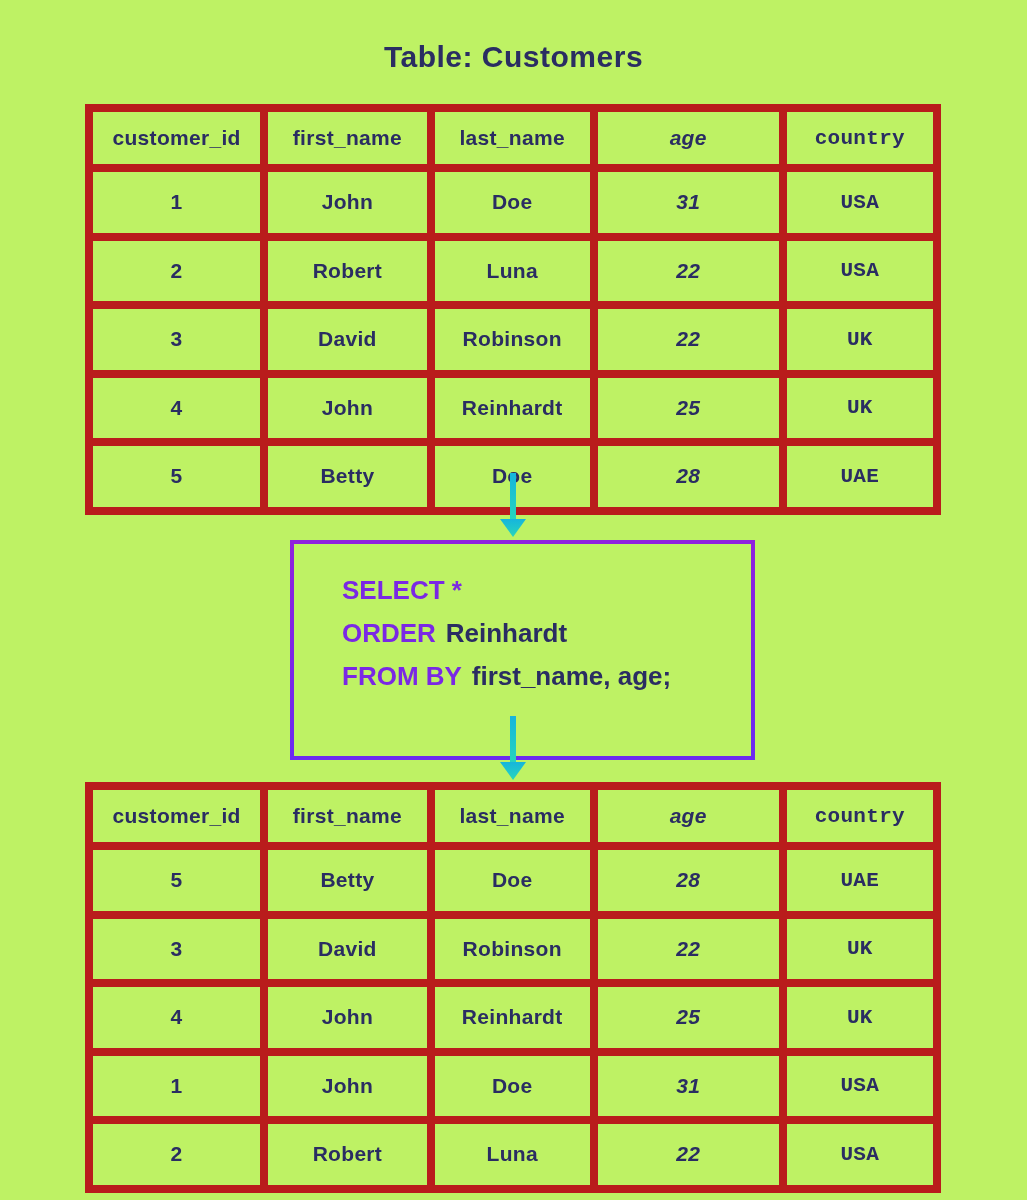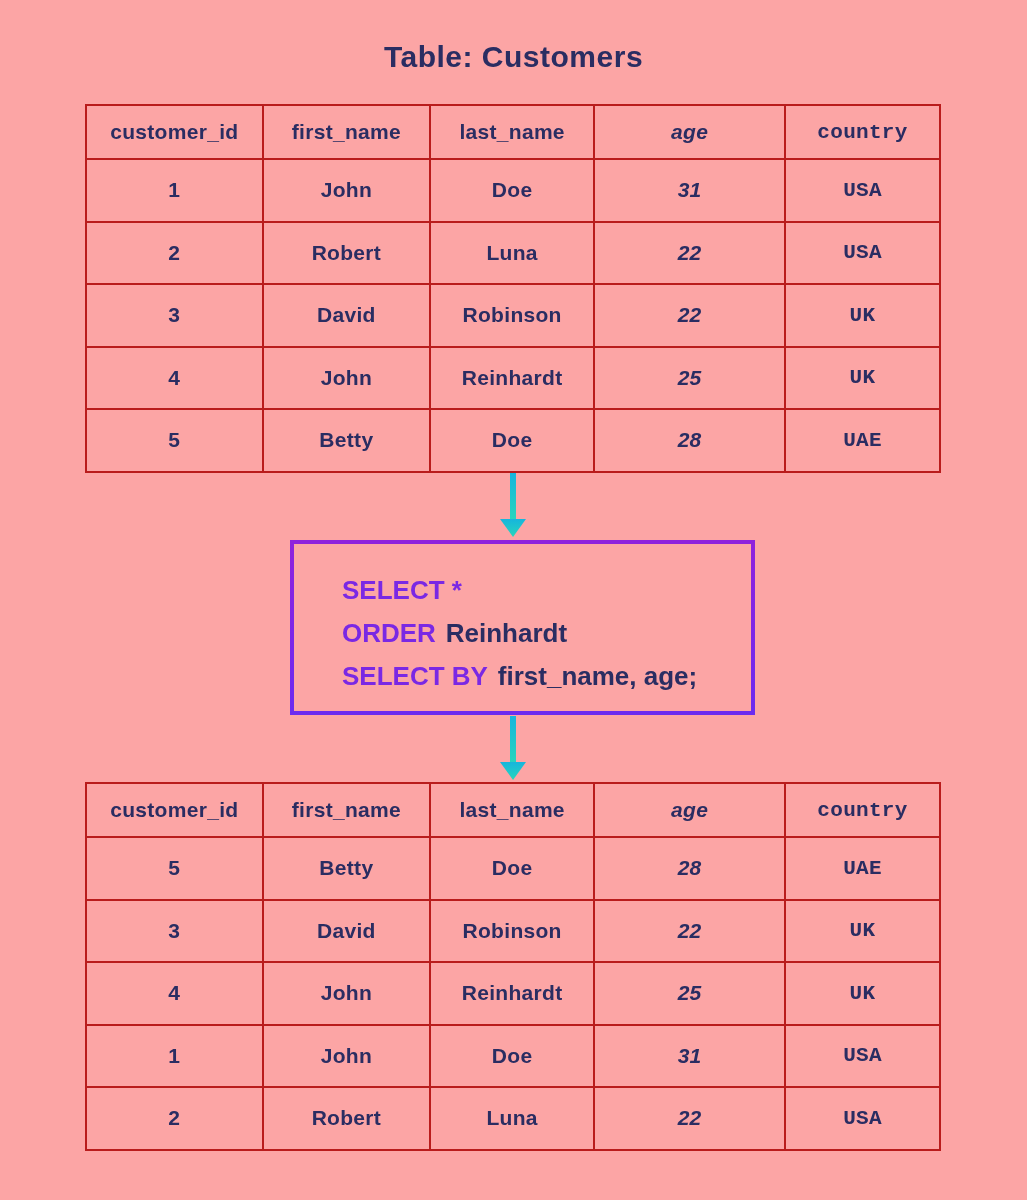--- a/index.html
+++ b/index.html
@@ -5,21 +5,21 @@
   html, body {
     margin: 0;
     padding: 0;
     background: #ffffff;
     font-family: "Liberation Sans", "DejaVu Sans", sans-serif;
   }
   .canvas {
     position: relative;
     width: 1027px;
     height: 1200px;
-    background: #fca5a5;
+    background: #bef264;
     overflow: hidden;
   }
   .diagram-title {
     position: absolute;
     top: 40px;
     left: 0;
     width: 100%;
     text-align: center;
     font-size: 30px;
     font-weight: 700;
@@ -27,21 +27,21 @@
     letter-spacing: 0.5px;
   }
   table.grid {
     position: absolute;
     left: 85px;
     width: 856px;
     border-collapse: collapse;
     table-layout: fixed;
   }
   table.grid th, table.grid td {
-    border: 2px solid #b91c1c;
+    border: 8px solid #b91c1c;
     text-align: center;
     vertical-align: middle;
     color: #2a2d62;
     font-weight: 700;
     letter-spacing: 0.3px;
   }
   table.grid th { height: 50px; font-size: 21px; }
   table.grid td { height: 58.5px; font-size: 21px; }
   .grid th:nth-child(1), .grid td:nth-child(1) { width: 20.7%; }
   .grid th:nth-child(2), .grid td:nth-child(2) { width: 19.6%; }
@@ -59,21 +59,21 @@
     height: 64px;
   }
   #arrow-1 { top: 473px; }
   #arrow-2 { top: 716px; }
 
   .sql-box {
     position: absolute;
     left: 290px;
     top: 540px;
     width: 465px;
-    height: 175px;
+    height: 220px;
     box-sizing: border-box;
     border: 4px solid #7e2ae2;
     border-image: linear-gradient(180deg, #8f22dd, #6c2bf0) 1;
     padding: 25px 10px 0 48px;
   }
   .sql-line {
     font-size: 26px;
     font-weight: 700;
     line-height: 43px;
     color: #2a2d62;
@@ -152,21 +152,21 @@
   </svg>
 
   <div class="sql-box">
     <div class="sql-line">
       <span class="sql-keyword">SELECT *</span><span></span>
     </div>
     <div class="sql-line">
       <span class="sql-keyword">ORDER</span><span>Reinhardt</span>
     </div>
     <div class="sql-line">
-      <span class="sql-keyword">SELECT BY</span><span>first_name, age;</span>
+      <span class="sql-keyword">FROM BY</span><span>first_name, age;</span>
     </div>
   </div>
 
   <svg class="flow-arrow" id="arrow-2" viewBox="0 0 28 64" xmlns="http://www.w3.org/2000/svg">
     <defs>
       <linearGradient id="ag2" x1="0" y1="0" x2="0" y2="1">
         <stop offset="0" stop-color="#16b5dd"></stop>
         <stop offset="1" stop-color="#27d6bb"></stop>
       </linearGradient>
     </defs>

